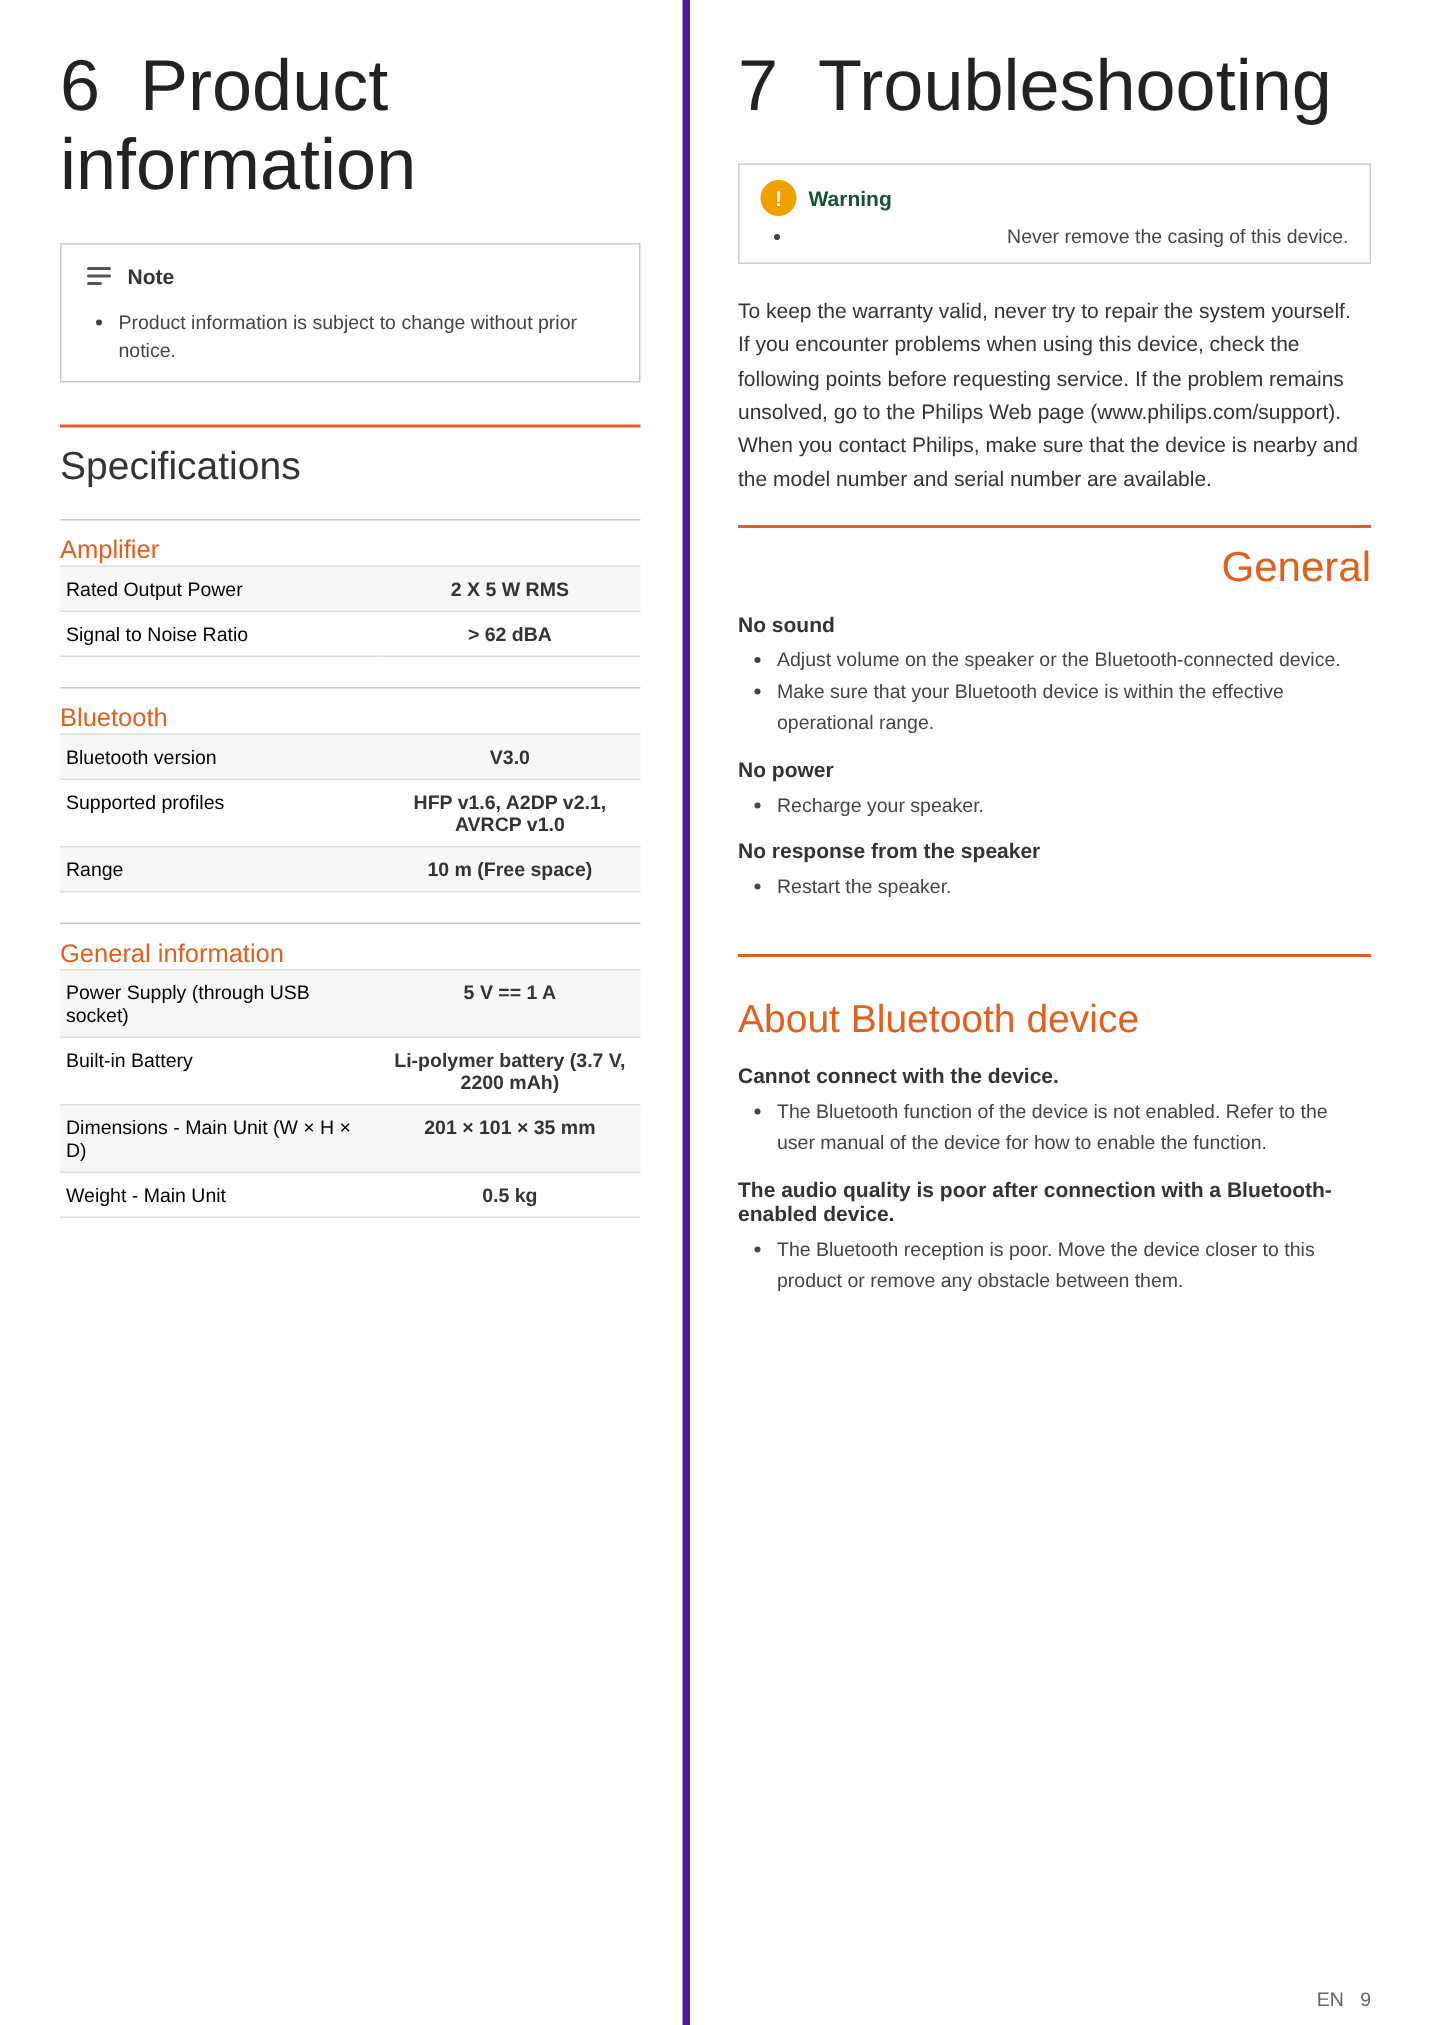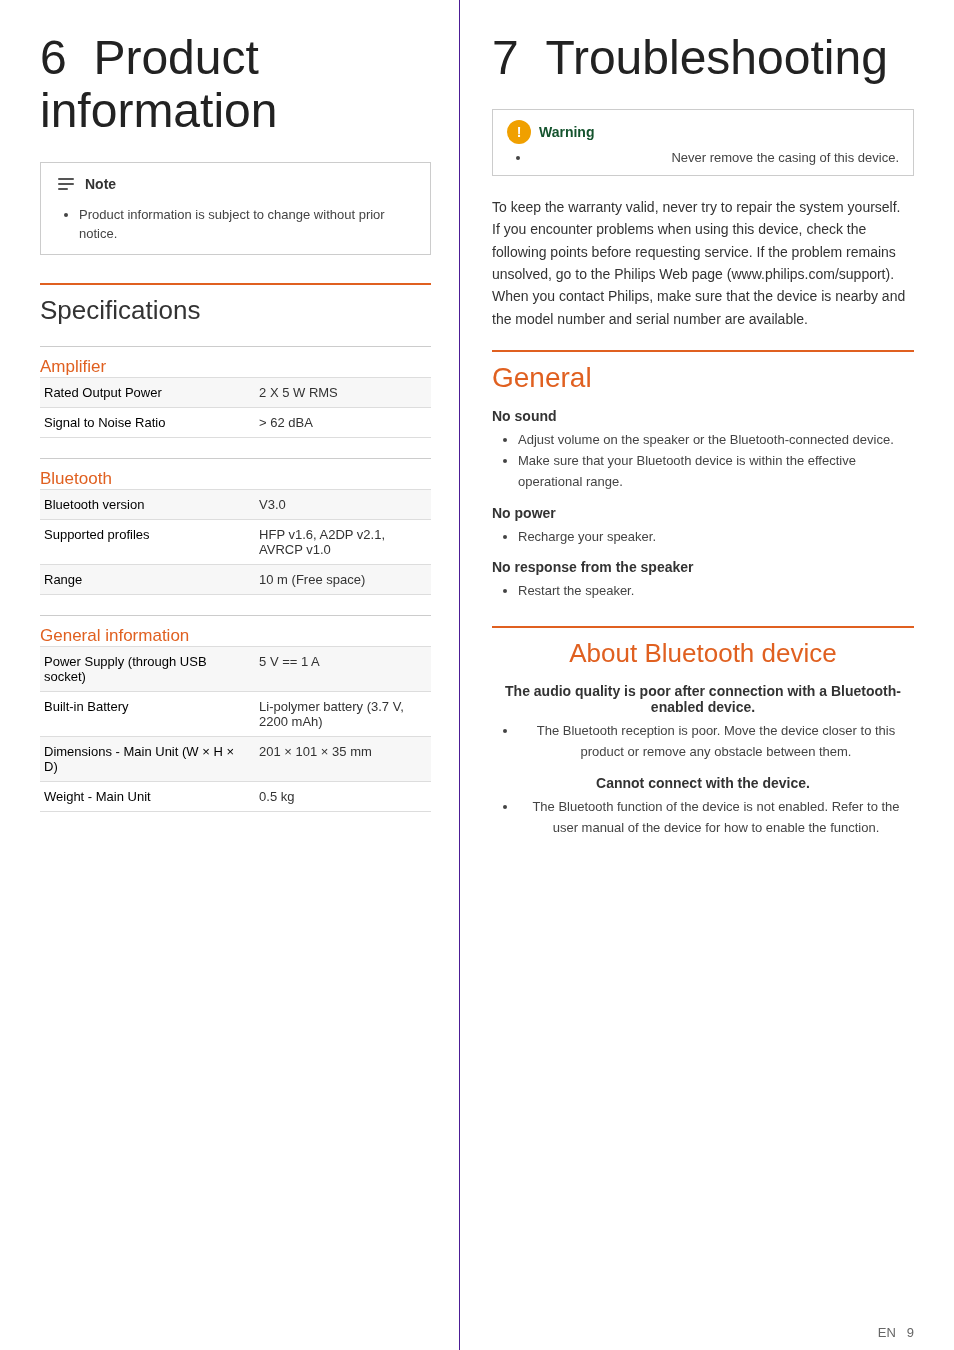--- a/index.html
+++ b/index.html
@@ -13,21 +13,21 @@
     }
     .page {
       display: flex;
       width: 954px;
       min-height: 1350px;
       padding: 0;
     }
     .left-col {
       width: 460px;
       padding: 32px 28px 32px 40px;
-      border-right: 1px solid #4c1d95;
+      border-right: 5px solid #4c1d95;
     }
     .right-col {
       width: 494px;
       padding: 32px 40px 32px 32px;
     }
 
     
     .chapter-title {
       font-size: 48px;
       font-weight: 300;
@@ -116,22 +116,22 @@
       font-size: 13px;
       color: #333;
       vertical-align: top;
     }
     .spec-table td:first-child {
       width: 55%;
       color: #000000;
     }
     .spec-table td:last-child {
       width: 45%;
-      text-align: left;
-      font-weight: normal;
+      text-align: center;
+      font-weight: bold;
     }
     .spec-table tr:nth-child(odd) {
       background: #f7f7f7;
     }
     .spec-table tr:nth-child(even) {
       background: #fff;
     }
 
     
     .warning-box {
@@ -185,20 +185,21 @@
     .general-section {
       border-top: 2px solid #e06020;
       padding-top: 10px;
       margin-bottom: 16px;
     }
     .general-title {
       font-size: 28px;
       font-weight: 300;
       color: #e06020;
       margin-bottom: 14px;
+      text-align: right;
     }
 
     .trouble-item-title {
       font-size: 14px;
       font-weight: bold;
       color: #333;
       margin-bottom: 6px;
       margin-top: 12px;
     }
     .trouble-list {
@@ -208,24 +209,23 @@
     .trouble-list li {
       list-style: disc;
       margin-left: 18px;
       font-size: 13px;
       color: #444;
       line-height: 1.6;
     }
 
     .about-section {
       border-top: 2px solid #e06020;
-      padding-top: 10px;
+      padding-top: 26px;
       margin-bottom: 16px;
-      margin-top: 24px;
-      text-align: center;
+      margin-top: 34px;
     }
     .about-title {
       font-size: 26px;
       font-weight: 300;
       color: #e06020;
       margin-bottom: 14px;
     }
 
     .page-footer {
       position: absolute;
@@ -364,30 +364,30 @@
           <ul class="trouble-list">
             <li>Restart the speaker.</li>
           </ul>
         </div>
       </div>
 
       <div class="about-section">
         <div class="about-title">About Bluetooth device</div>
 
         <div>
+          <div class="trouble-item-title">Cannot connect with the device.</div>
+          <ul class="trouble-list">
+            <li>The Bluetooth function of the device is not enabled. Refer to the user manual of the device for how to enable the function.</li>
+          </ul>
+        </div>
+
+        <div>
           <div class="trouble-item-title">The audio quality is poor after connection with a Bluetooth-enabled device.</div>
           <ul class="trouble-list">
             <li>The Bluetooth reception is poor. Move the device closer to this product or remove any obstacle between them.</li>
-          </ul>
-        </div>
-
-        <div>
-          <div class="trouble-item-title">Cannot connect with the device.</div>
-          <ul class="trouble-list">
-            <li>The Bluetooth function of the device is not enabled. Refer to the user manual of the device for how to enable the function.</li>
           </ul>
         </div>
       </div>
     </div>
   </div>
 
   <div class="page-footer">
     <span>EN</span>&nbsp;&nbsp;&nbsp;<span>9</span>
   </div>
 </div>

